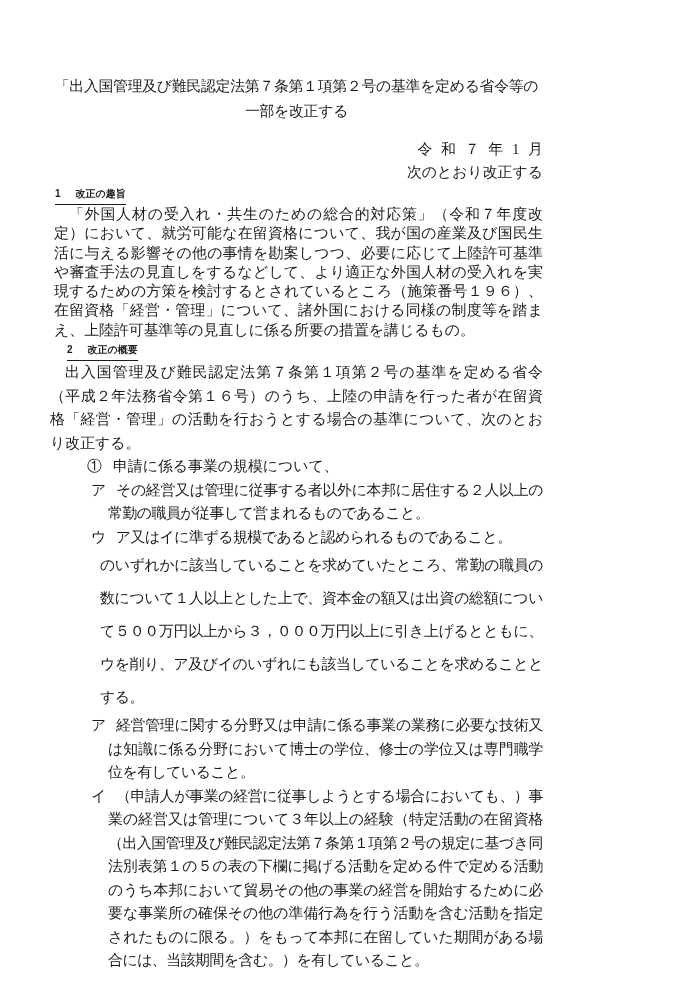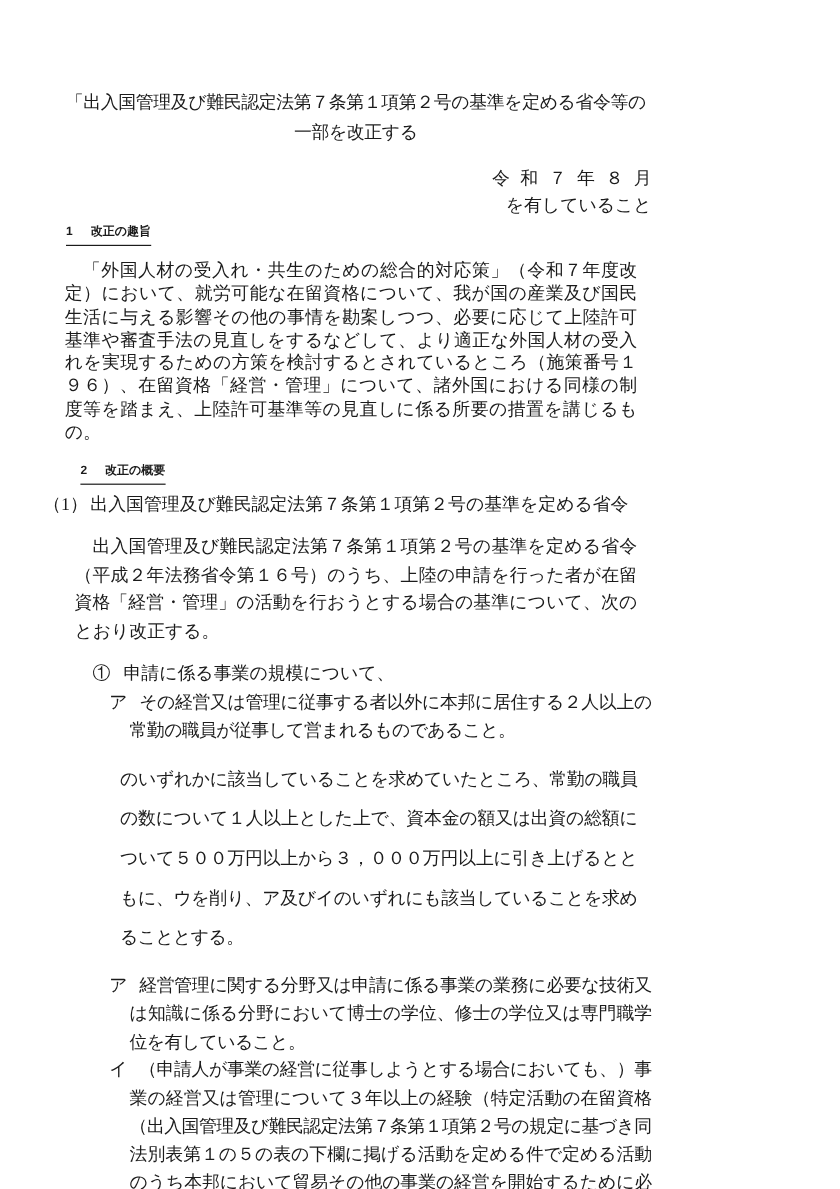--- a/index.html
+++ b/index.html
@@ -48,39 +48,39 @@
     border-bottom: 1.6px solid #1b1b1b;
     padding-bottom: 1px;
   }
   .sec-head .lbl {
     padding-left: 15px;
   }
   .sec2-head {
     margin-top: 0;
     margin-left: 17px;
   }
-  p { margin: 12px; }
+  p { margin: 0; }
   .p1 {
     margin-left: 4px;
     line-height: 19.3px;
     text-indent: 15px;
     text-align: justify;
   }
   .sub-head {
     margin: 6px 0 0 -14px;
     line-height: 23px;
   }
   .sub-head .sub-label { padding-right: 2px; }
   .intro {
     line-height: 23.5px;
     text-indent: 15px;
     text-align: justify;
   }
   .num-item {
-    margin-left: 27px;
+    margin-left: 37px;
     line-height: 23.5px;
   }
   .num-item .marker { padding-right: 11px; }
   .kana-item {
     margin-left: 58px;
     text-indent: -17px;
     line-height: 23.5px;
     text-align: justify;
     letter-spacing: -0.5px;
   }
@@ -95,49 +95,49 @@
 </head>
 <body>
 
 <div class="page">
 
   <div class="title">
     <div>「出入国管理及び難民認定法第７条第１項第２号の基準を定める省令等の一部を改正する</div>
   </div>
 
   <div class="issuer">
-    <div class="date">令 和 ７ 年 ８ 月</div>
-    <div>を有していること</div>
+    <div class="date">令 和 ７ 年 1 月</div>
+    <div>次のとおり改正する</div>
   </div>
 
   <div class="sec-head">
     <span class="shu"><span>1</span><span class="lbl">改正の趣旨</span></span>
   </div>
 
   <p class="p1">「外国人材の受入れ・共生のための総合的対応策」（令和７年度改定）において、就労可能な在留資格について、我が国の産業及び国民生活に与える影響その他の事情を勘案しつつ、必要に応じて上陸許可基準や審査手法の見直しをするなどして、より適正な外国人材の受入れを実現するための方策を検討するとされているところ（施策番号１９６）、在留資格「経営・管理」について、諸外国における同様の制度等を踏まえ、上陸許可基準等の見直しに係る所要の措置を講じるもの。</p>
 
   <div class="sec-head sec2-head">
     <span class="shu"><span>2</span><span class="lbl">改正の概要</span></span>
   </div>
 
-  <div class="sub-head">
-    <span class="sub-label">（1）</span><span>出入国管理及び難民認定法第７条第１項第２号の基準を定める省令</span>
-  </div>
 
   <p class="intro">出入国管理及び難民認定法第７条第１項第２号の基準を定める省令（平成２年法務省令第１６号）のうち、上陸の申請を行った者が在留資格「経営・管理」の活動を行おうとする場合の基準について、次のとおり改正する。</p>
 
   <div class="num-item">
     <span class="marker">①</span><span>申請に係る事業の規模について、</span>
   </div>
 
   <div class="kana-item">
     <span class="marker2">ア</span><span>その経営又は管理に従事する者以外に本邦に居住する２人以上の常勤の職員が従事して営まれるものであること。</span>
   </div>
 
 
+  <div class="kana-item">
+    <span class="marker2">ウ</span><span>ア又はイに準ずる規模であると認められるものであること。</span>
+  </div>
 
   <p class="conclusion">のいずれかに該当していることを求めていたところ、常勤の職員の数について１人以上とした上で、資本金の額又は出資の総額について５００万円以上から３，０００万円以上に引き上げるとともに、ウを削り、ア及びイのいずれにも該当していることを求めることとする。</p>
 
 
   <div class="kana-item">
     <span class="marker2">ア</span><span>経営管理に関する分野又は申請に係る事業の業務に必要な技術又は知識に係る分野において博士の学位、修士の学位又は専門職学位を有していること。</span>
   </div>
 
   <div class="kana-item">
     <span class="marker2">イ</span><span>（申請人が事業の経営に従事しようとする場合においても、）事業の経営又は管理について３年以上の経験（特定活動の在留資格（出入国管理及び難民認定法第７条第１項第２号の規定に基づき同法別表第１の５の表の下欄に掲げる活動を定める件で定める活動のうち本邦において貿易その他の事業の経営を開始するために必要な事業所の確保その他の準備行為を行う活動を含む活動を指定されたものに限る。）をもって本邦に在留していた期間がある場合には、当該期間を含む。）を有していること。</span>

